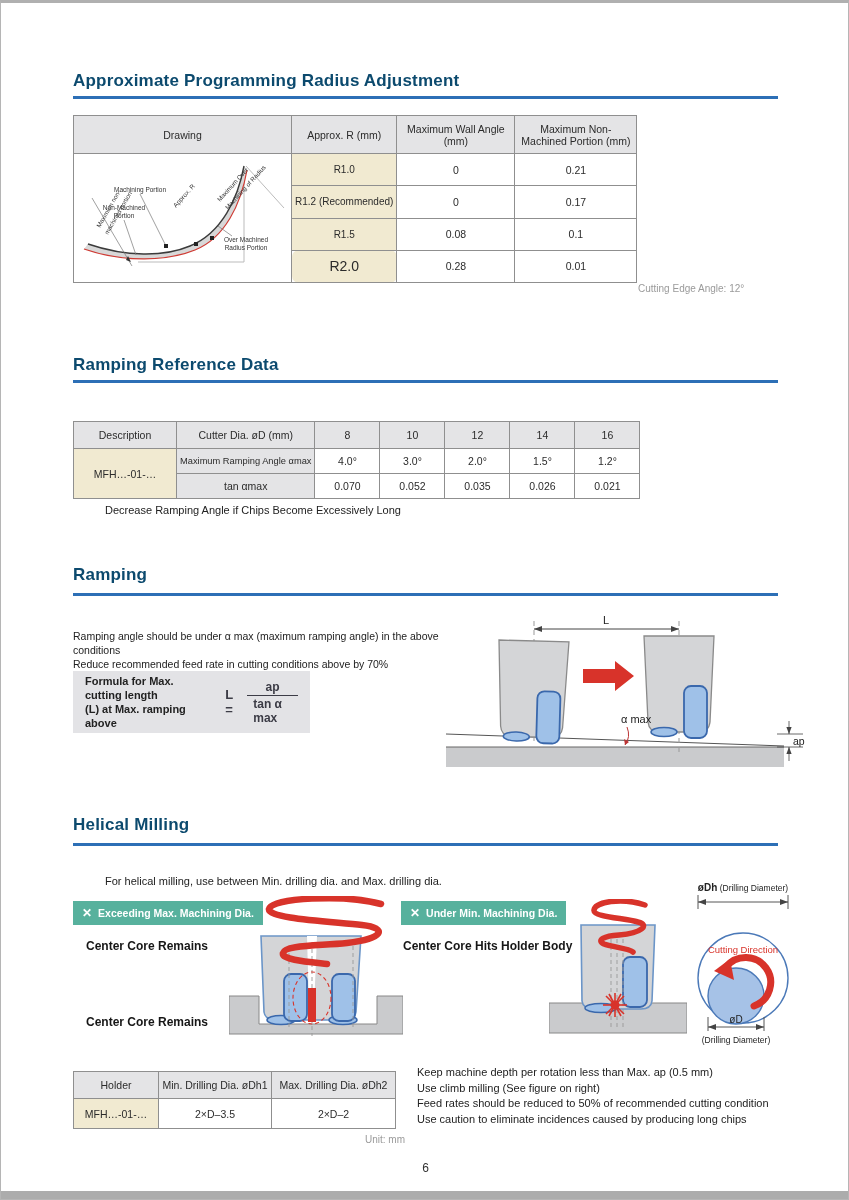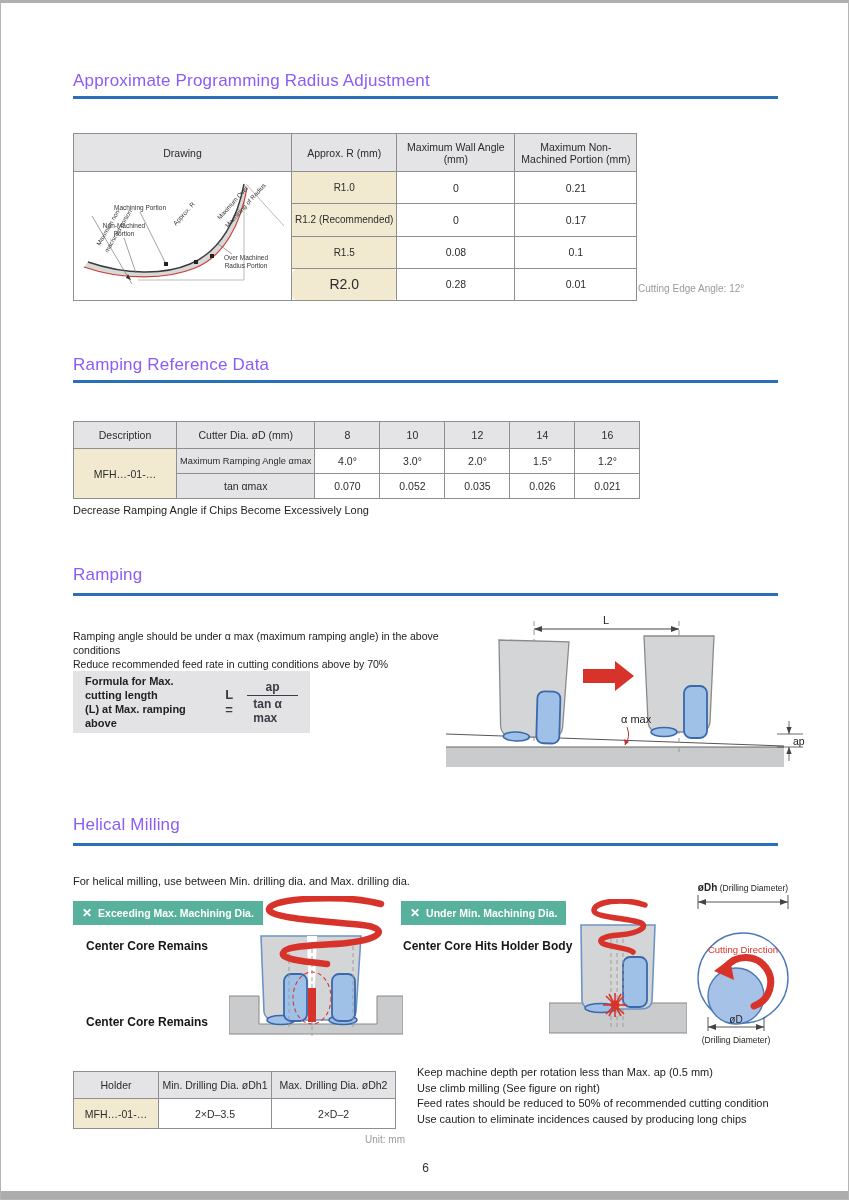--- a/index.html
+++ b/index.html
@@ -7,32 +7,32 @@
   body { font-family:"Liberation Sans", sans-serif; color:#222; }
   .page {
     position:relative; width:849px; height:1200px; margin:0 auto;
     background:#ffffff; border:1px solid #b5b5b5; border-top:3px solid #b0b0b0;
     overflow:hidden;
   }
   .page-bottom-bar { position:absolute; left:0; bottom:0; width:100%; height:8px; background:#acacac; }
 
   .abs { position:absolute; }
 
-  .sec-title { font-size:17px; font-weight:normal; color:#8b5cf6; letter-spacing:0.2px; }
+  .sec-title { font-size:17px; font-weight:bold; color:#0c4a6e; letter-spacing:0.2px; }
   .sec-rule { height:3px; background:#2d6fb6; }
 
   table { border-collapse:collapse; font-size:10.5px; color:#2b2b2b; }
   th, td { border:1px solid #8f8f8f; text-align:center; vertical-align:middle; padding:2px 3px; }
   th { background:#e4e4e6; font-weight:normal; }
   .cream { background:#f1ead1; }
   .gcell { background:#e4e4e6; }
   .nowrap { white-space:nowrap; }
 
   .note-gray { font-size:10px; color:#9a9a9a; }
-  .body-text { font-size:11px; color:#222; }
+  .body-text { font-size:11px; color:#222;margin-left:32px; }
   .small-text { font-size:10.5px; color:#222; }
 
   .formula-box {
     background:#e3e3e6; display:flex; align-items:center; gap:14px; padding:10px 12px;
   }
   .formula-label { font-size:11px; font-weight:bold; color:#222; line-height:14px; }
   .formula-eq { display:flex; align-items:center; gap:8px; font-weight:bold; color:#3c3c46; }
   .frac { display:inline-flex; flex-direction:column; align-items:center; font-size:12px; }
   .frac .num { padding:0 14px 1px 14px; }
   .frac .den { border-top:1.5px solid #3c3c46; padding:1px 6px 0 6px; }
@@ -51,21 +51,21 @@
   svg text { font-family:"Liberation Sans", sans-serif; }
 </style>
 </head>
 <body>
 
 <div class="page">
 
   <div class="abs sec-title" style="left:72px; top:68px; width:705px;">Approximate Programming Radius Adjustment</div>
   <div class="abs sec-rule" style="left:72px; top:93px; width:705px;"></div>
 
-  <table class="abs" style="left:72px; top:130px;padding-left:19px;">
+  <table class="abs" style="left:72px; top:112px;padding-left:19px;">
     <tbody>
         <tr style="height:38px;">
       <th style="width:218px;">Drawing</th>
       <th style="width:100px;">Approx. R (mm)</th>
       <th style="width:118px;">Maximum Wall Angle (mm)</th>
       <th style="width:122px;">Maximum Non-Machined Portion (mm)</th>
     </tr>
     <tr style="height:31px;">
       <td rowspan="4" style="background:#fff; padding:2px;">
         

